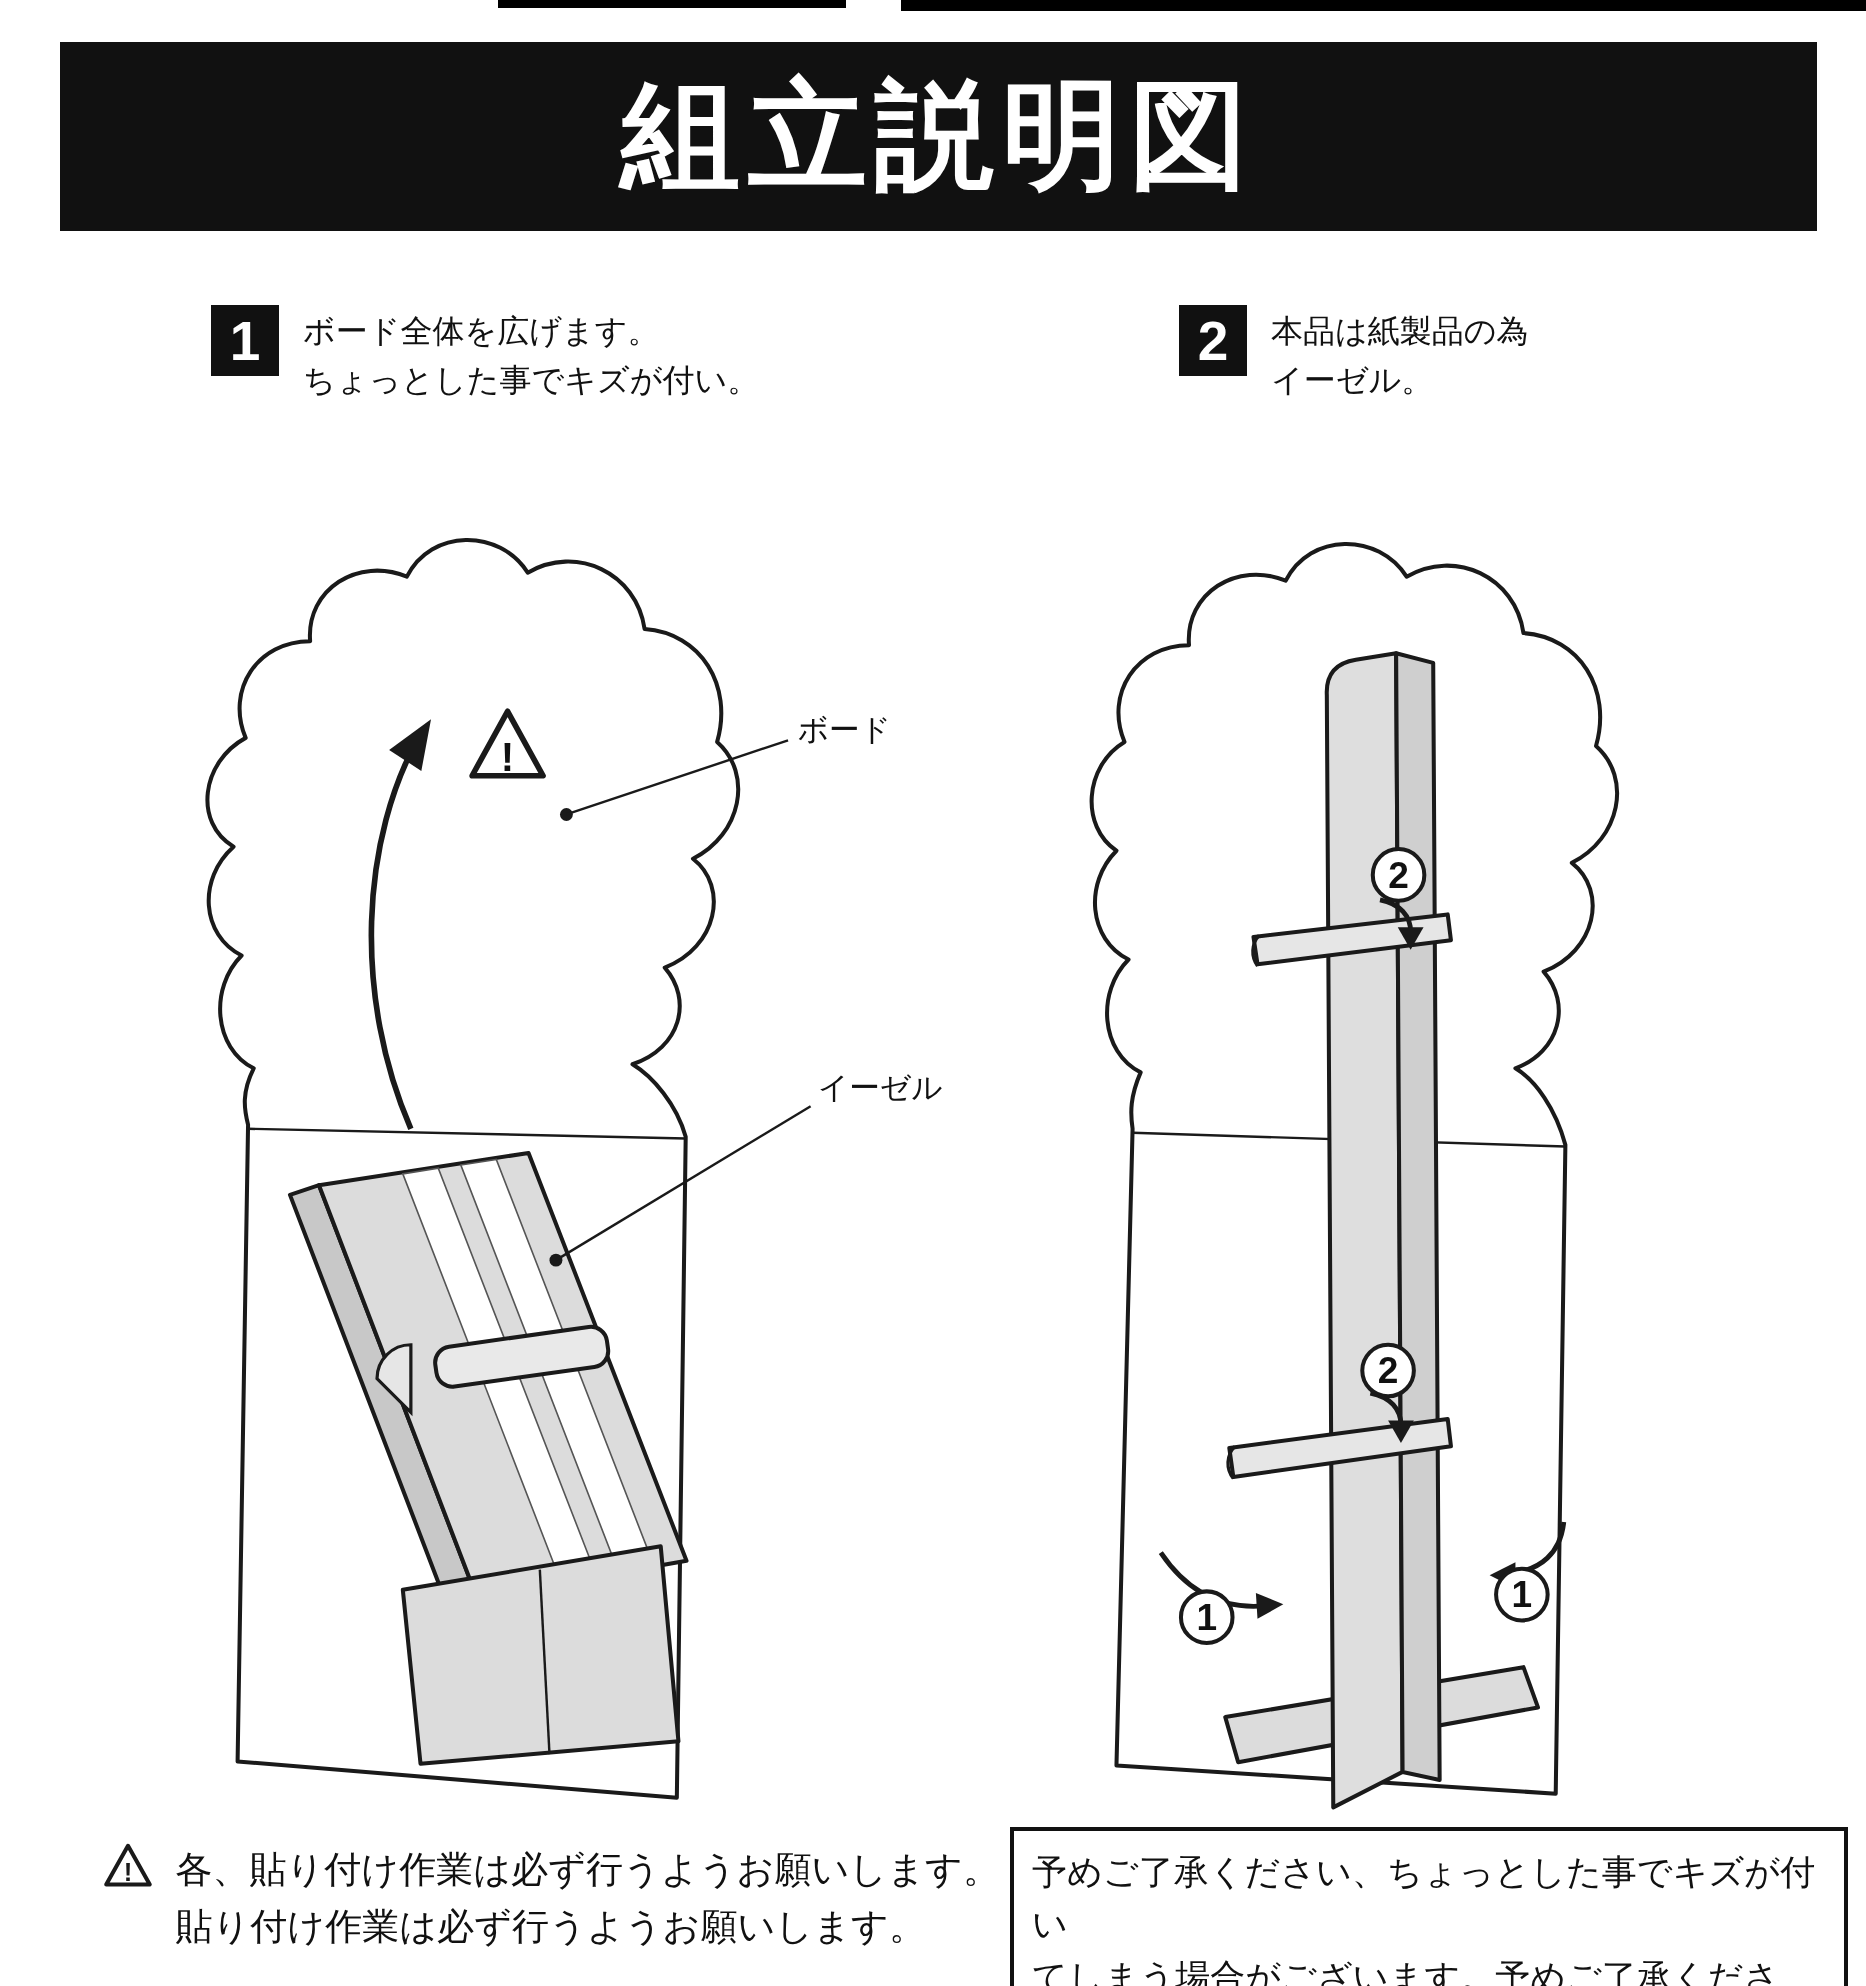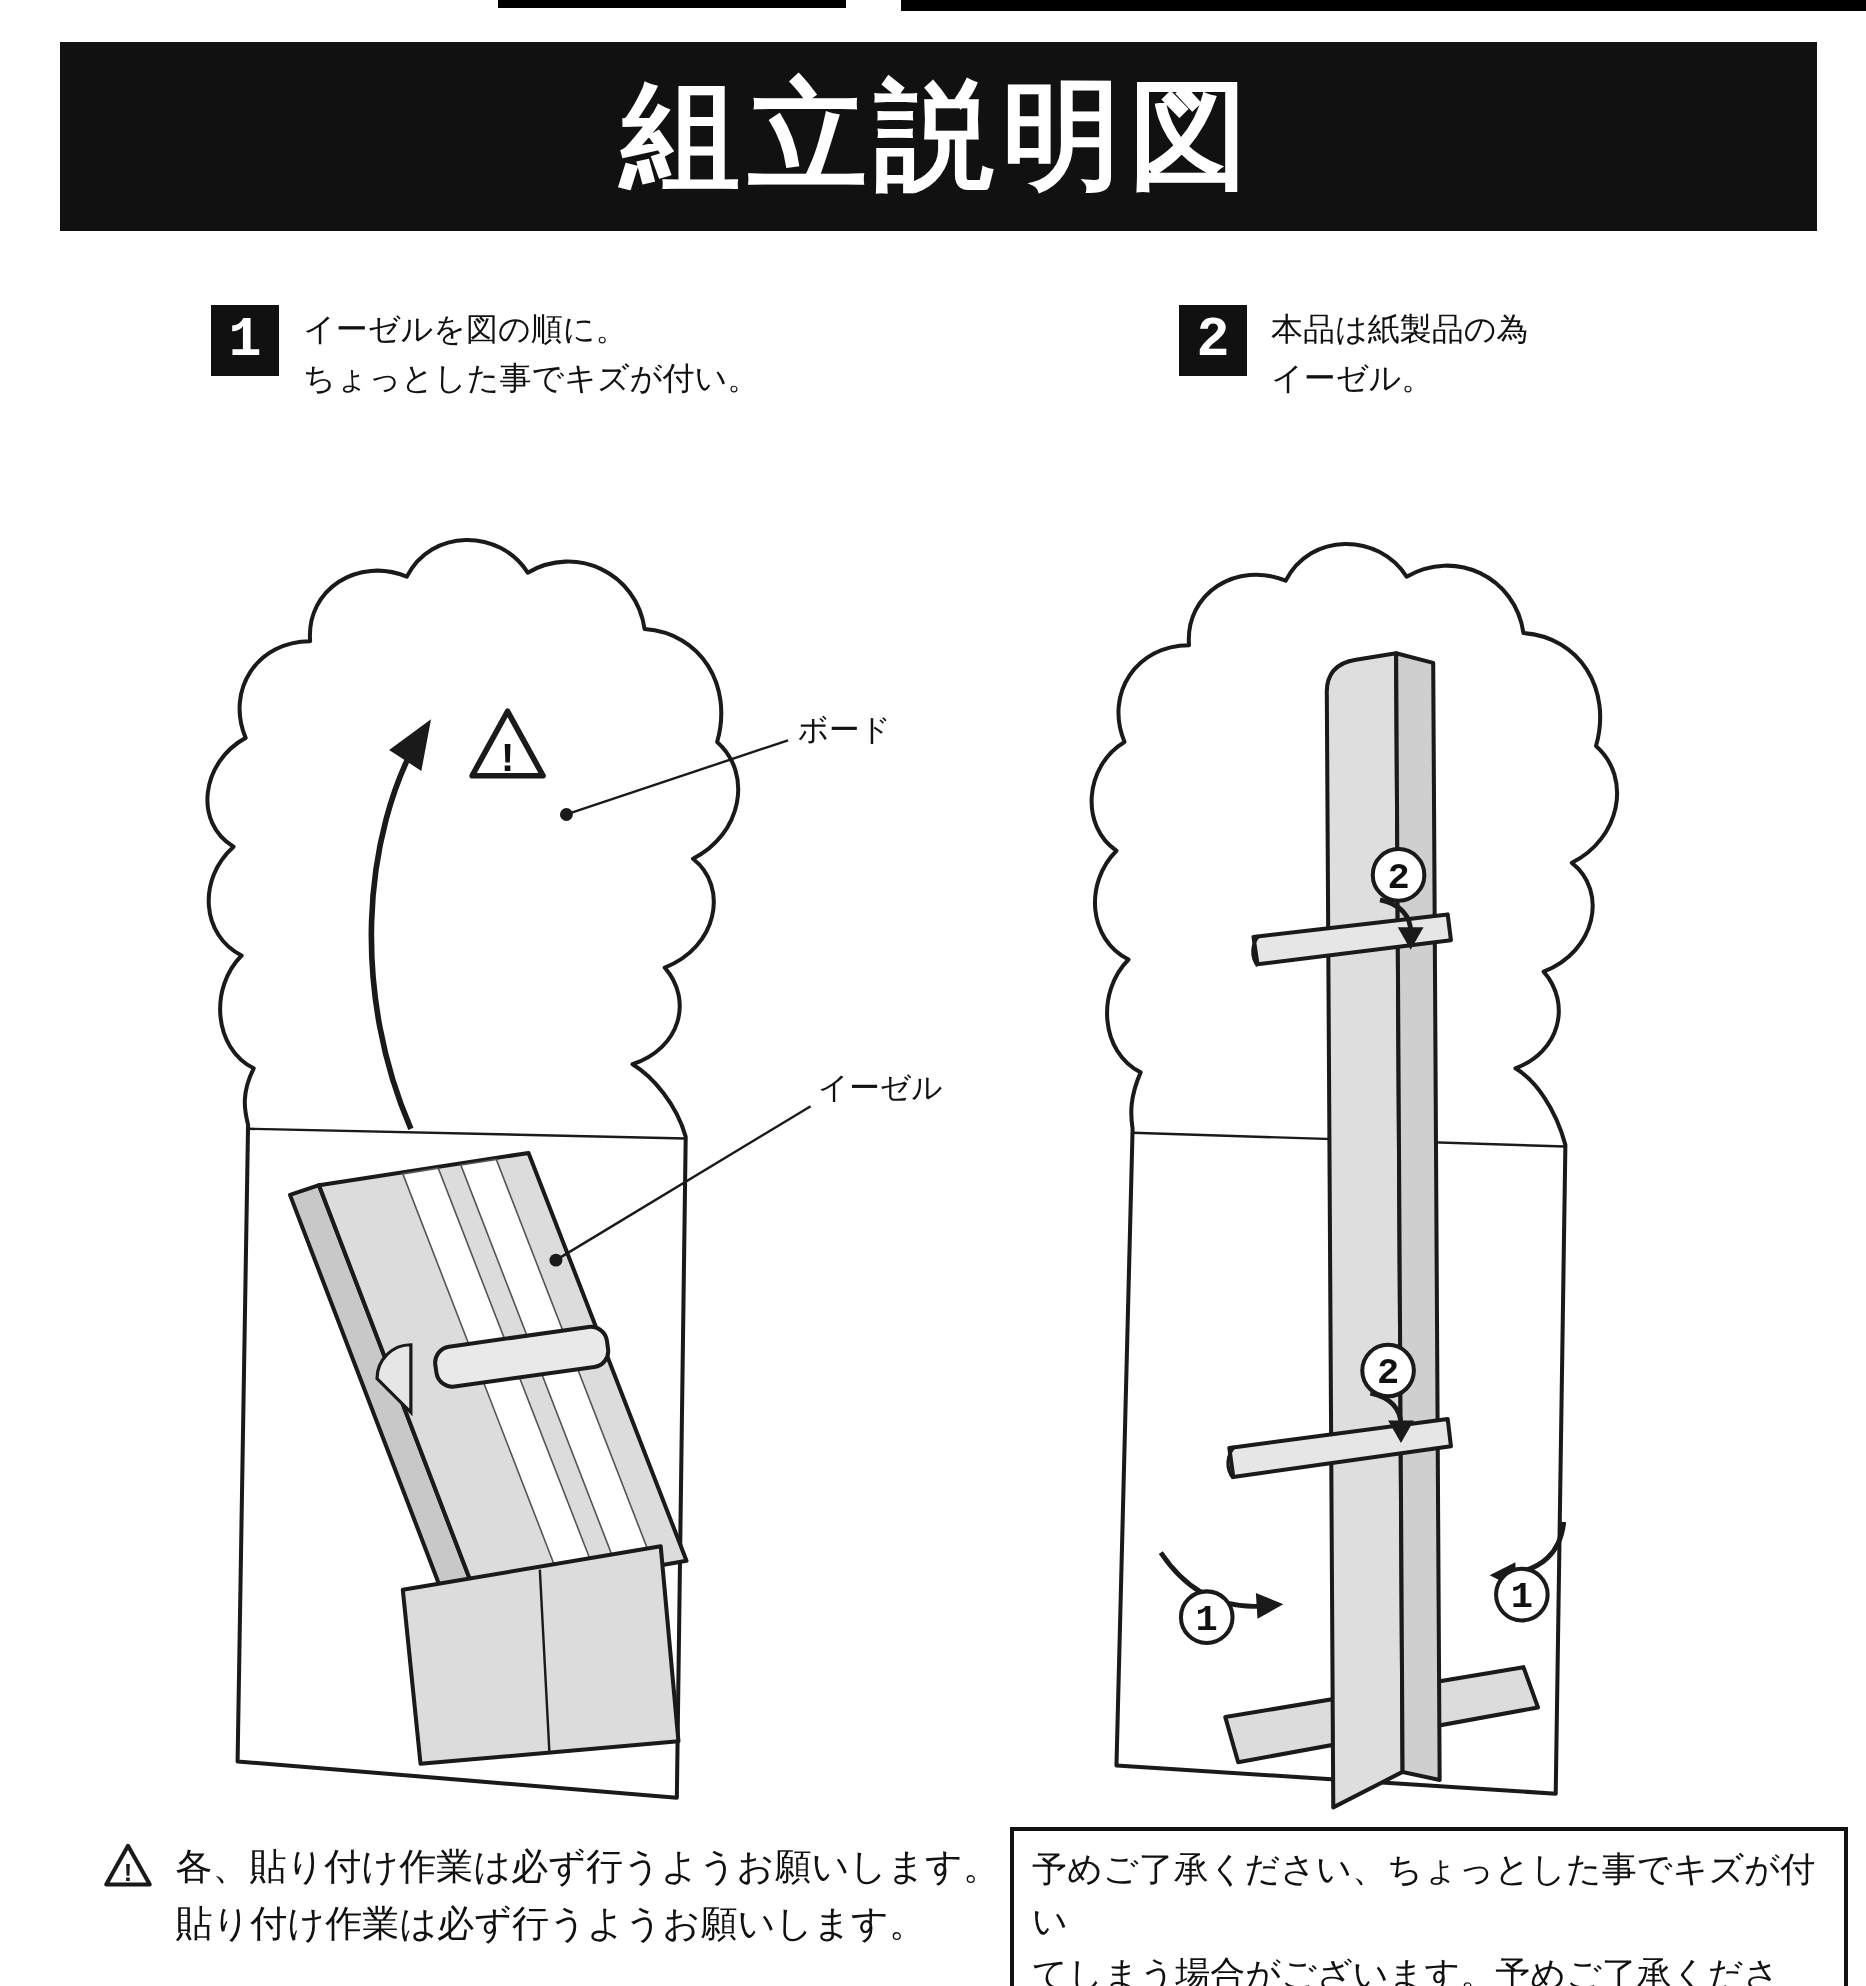--- a/index.html
+++ b/index.html
@@ -2,21 +2,21 @@
 <html style="font-size:13px"><head>
 <meta charset="utf-8">
 <style>
   * { box-sizing: border-box; margin: 0; padding: 0; }
   html, body { background: #ffffff; }
   .page {
     position: relative;
     width: 1866px;
     height: 1986px;
     background: #ffffff;
-    font-family: Liberation Mono, monospace;
+    font-family: Liberation Sans, sans-serif;
     color: #111111;
     overflow: hidden;
   }
   .scan-bar { position: absolute; top: 0; background: #000; }
   .scan-bar.a { left: 498px; width: 348px; height: 8px; }
   .scan-bar.b { left: 901px; width: 965px; height: 11.3px; }
 
   .banner {
     position: absolute;
     left: 60px; top: 42px;
@@ -80,21 +80,21 @@
   <div class="scan-bar a"></div>
   <div class="scan-bar b"></div>
 
   <div class="banner">
     <div class="banner-title">組立説明図</div>
   </div>
 
   <div class="step one">
     <div class="step-num">1</div>
     <div class="step-text">
-      <div>イーゼルを図の順に。</div>
+      <div>ボード全体を広げます。</div>
       <div>ちょっとした事でキズが付い。</div>
     </div>
   </div>
 
   <div class="step two">
     <div class="step-num">2</div>
     <div class="step-text">
       <div>本品は紙製品の為</div>
       <div>イーゼル。</div>
     </div>

